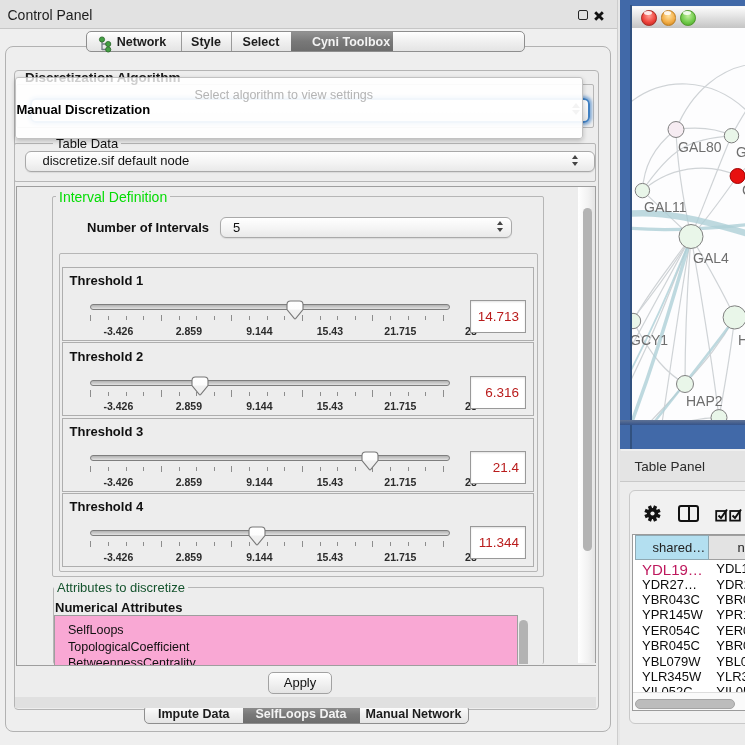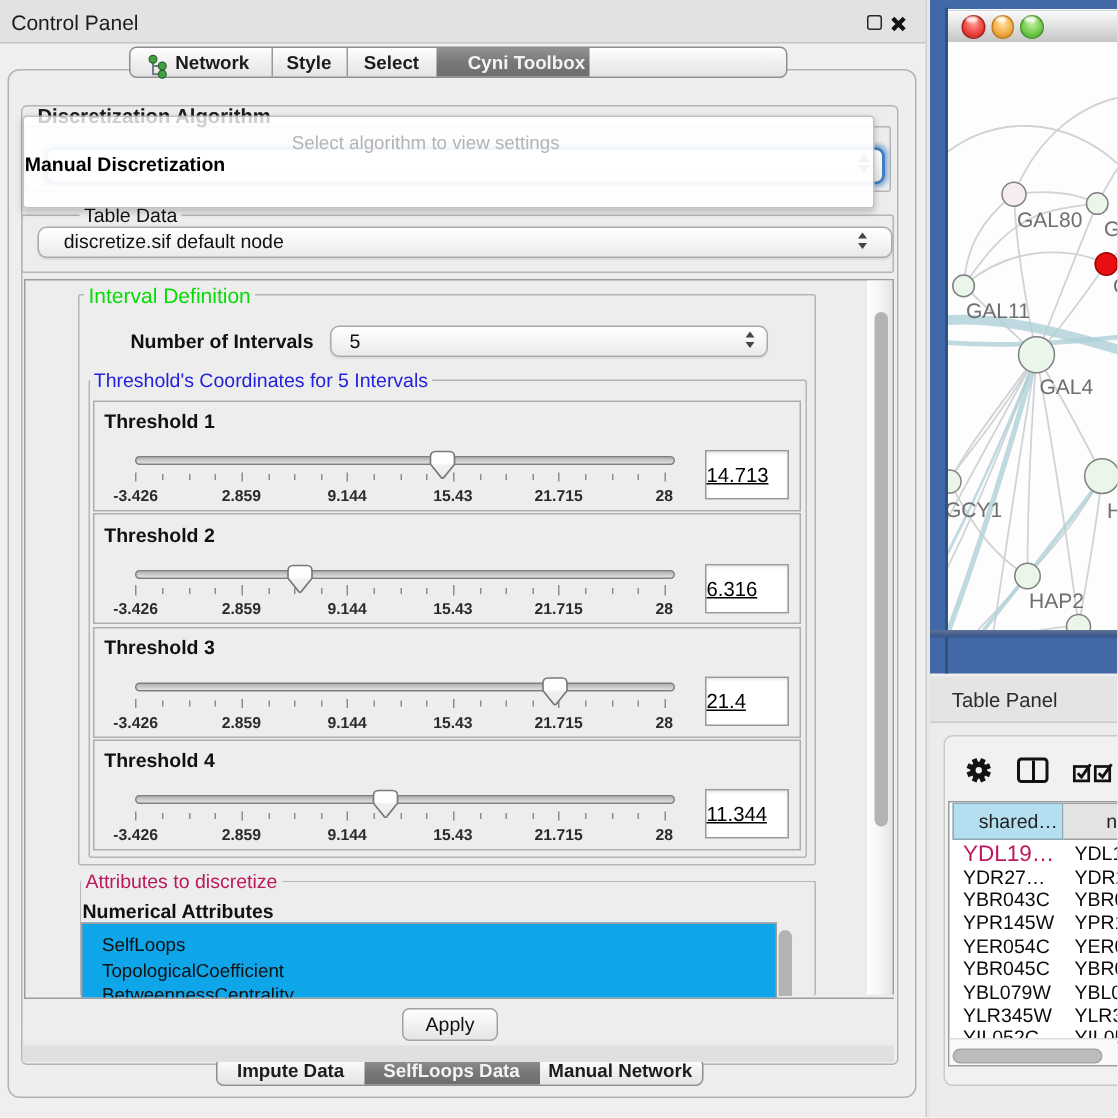--- a/index.html
+++ b/index.html
@@ -3,24 +3,24 @@
 html,body{margin:0;padding:0;}
 #root{position:relative;width:745px;height:745px;background:#efefef;
  font-family:"Liberation Sans",sans-serif;overflow:hidden;}
 .a{position:absolute;}
 .grp{position:absolute;border:1px solid #b6b6b6;border-radius:2px;}
 .gtitle{position:absolute;background:#ededed;padding:0 3px;white-space:nowrap;}
 .combo{position:absolute;border:1px solid #a9a9a9;border-radius:6px;
  background:linear-gradient(#ffffff,#f4f4f4 55%,#e9e9e9);box-shadow:0 1px 1px rgba(0,0,0,0.08);}
 .arr{position:absolute;width:0;height:0;}
 .tick{position:absolute;width:1px;background:#8d8d8d;}
-.tlab{position:absolute;font-size:10.5px;font-weight:700;color:#2b2b2b;white-space:nowrap;transform:translateX(-50%);}
+.tlab{position:absolute;font-size:10.5px;font-weight:700;color:#2b2b2b;white-space:nowrap;transform:translateX(-50%);margin-left:28px;}
 .thbox{position:absolute;border:1px solid #aeaeae;background:#ededed;}
-.vbox{position:absolute;box-sizing:border-box;border:1px solid #999;background:#fff;text-align:left;
- font-size:13.5px;color:#000000;box-shadow:inset 0 1px 2px rgba(0,0,0,0.12);text-decoration:underline;}
+.vbox{position:absolute;box-sizing:border-box;border:1px solid #999;background:#fff;text-align:right;
+ font-size:13.5px;color:#b91c1c;box-shadow:inset 0 1px 2px rgba(0,0,0,0.12);}
 .seg{position:absolute;border:1px solid #8e8e8e;border-radius:5px;
  background:linear-gradient(#ffffff,#f1f1f1 45%,#e4e4e4);font-weight:700;font-size:12.5px;color:#1c1c1c;}
 .seg .dark{position:absolute;top:0;bottom:0;background:linear-gradient(#929292,#787878 50%,#6d6d6d);color:#f3f3f3;}
 .seg .div{position:absolute;top:0;bottom:0;width:1px;background:#9a9a9a;}
 .seg span{position:absolute;top:0;bottom:0;display:flex;align-items:center;justify-content:center;}
 .row{position:absolute;white-space:nowrap;}
 </style></head><body>
 <div id="root">
 
 <div class="a" style="left:0;top:0;width:616.5px;height:737px;background:#efefef;"></div>
@@ -62,21 +62,20 @@
 <div class="a" style="left:578px;top:187px;width:16.5px;height:476px;background:linear-gradient(to right,#ffffff,#f2f2f2 60%,#e4e4e4);border-right:1px solid #9e9e9e;"></div>
 <div class="a" style="left:582.5px;top:208px;width:9.5px;height:343px;background:#b3b3b3;border-radius:5px;"></div>
 <div class="grp" style="left:52px;top:195.5px;width:489.5px;height:379px;"></div>
 <div class="gtitle" style="left:56px;top:189px;font-size:14px;color:#04dc04;">Interval Definition</div>
 <div class="a" style="left:87px;top:220px;font-size:13px;font-weight:700;color:#111;">Number of Intervals</div>
 <div class="combo" style="left:219.5px;top:216.5px;width:290px;height:19.5px;"></div>
 <div class="a" style="left:233px;top:220px;font-size:13px;color:#111;">5</div>
 <div class="arr" style="left:497px;top:221px;border-left:3.5px solid transparent;border-right:3.5px solid transparent;border-bottom:4.5px solid #444;"></div>
 <div class="arr" style="left:497px;top:227.5px;border-left:3.5px solid transparent;border-right:3.5px solid transparent;border-top:4.5px solid #444;"></div>
 <div class="grp" style="left:58.5px;top:252.5px;width:477px;height:317px;"></div>
-<div class="gtitle" style="left:59.5px;top:245.5px;font-size:13px;color:#2222dd;">Threshold's Coordinates for 5 Intervals</div>
 <div class="thbox" style="left:61.5px;top:266.5px;width:470px;height:72px;"></div>
 <div class="a" style="left:69.5px;top:273.0px;font-size:13px;font-weight:700;color:#111;">Threshold 1</div>
 <div class="a" style="left:89.5px;top:304.0px;width:358px;height:4px;border:1px solid #7e7e7e;border-radius:3px;background:linear-gradient(#b2b2b2,#e2e2e2);"></div>
 <div class="tick" style="left:90.4px;top:314.5px;height:6.5px;"></div>
 <div class="tick" style="left:108.0px;top:316.0px;height:4px;"></div>
 <div class="tick" style="left:125.7px;top:316.0px;height:4px;"></div>
 <div class="tick" style="left:143.3px;top:316.0px;height:4px;"></div>
 <div class="tick" style="left:160.9px;top:314.5px;height:6.5px;"></div>
 <div class="tick" style="left:178.5px;top:316.0px;height:4px;"></div>
 <div class="tick" style="left:196.2px;top:316.0px;height:4px;"></div>
@@ -232,23 +231,23 @@
           <stop offset="0" stop-color="#ffffff"></stop>
           <stop offset="0.45" stop-color="#fdfdfd"></stop>
           <stop offset="0.5" stop-color="#f1f1f1"></stop>
           <stop offset="1" stop-color="#ececec"></stop>
         </linearGradient>
       </defs>
       <path d="M1,4.5 Q1,1 4.5,1 L13.5,1 Q17,1 17,4.5 L17,9.5 L9.8,18.4 Q9,19.3 8.2,18.4 L1,9.5 Z" fill="url(#tg3)" stroke="#787878" stroke-width="1.1"></path>
     </svg>
 <div class="vbox" style="left:470px;top:526.0px;width:56px;height:33px;line-height:32px;padding-right:6px;">11.344</div>
 <div class="grp" style="left:52.5px;top:586.5px;width:489.5px;height:76px;border-bottom:none;"></div>
-<div class="gtitle" style="left:54px;top:579.5px;font-size:13px;color:#be185d;">Attributes to discretize</div>
+<div class="gtitle" style="left:54px;top:579.5px;font-size:13px;color:#14532d;">Attributes to discretize</div>
 <div class="a" style="left:55px;top:599.5px;font-size:13px;font-weight:700;color:#111;">Numerical Attributes</div>
-<div class="a" style="left:54px;top:615px;width:462px;height:48.5px;background:#0ea5e9;border:1px solid #9e9e9e;border-bottom:none;overflow:hidden;">
+<div class="a" style="left:54px;top:615px;width:462px;height:48.5px;background:#f9a8d4;border:1px solid #9e9e9e;border-bottom:none;overflow:hidden;">
 <div class="a" style="left:13px;top:7px;font-size:12.5px;color:#111;">SelfLoops</div>
 <div class="a" style="left:13px;top:23.5px;font-size:12.5px;color:#111;">TopologicalCoefficient</div>
 <div class="a" style="left:13px;top:40px;font-size:12.5px;color:#111;">BetweennessCentrality</div>
 </div>
 <div class="a" style="left:518.5px;top:620px;width:9.5px;height:43.5px;background:#b3b3b3;border-radius:5px 5px 0 0;"></div>
 <div class="a" style="left:268px;top:671.5px;width:62px;height:20px;border:1px solid #a2a2a2;border-radius:5px;background:linear-gradient(#ffffff,#f0f0f0 55%,#e4e4e4);text-align:center;line-height:20px;font-size:13px;color:#111;">Apply</div>
 <div class="a" style="left:15px;top:77px;width:566px;height:59.5px;background:rgba(255,255,255,0.93);border:1px solid #c2c2c2;border-radius:3px;box-shadow:0 2px 5px rgba(0,0,0,0.22);z-index:30;"></div>
 <div class="a" style="left:194.5px;top:87.5px;font-size:12.5px;color:#b4b4b4;z-index:31;">Select algorithm to view settings</div>
 <div class="a" style="left:16.5px;top:101.5px;font-size:13px;font-weight:700;color:#000;z-index:31;">Manual Discretization</div>
 <div class="a" style="left:25px;top:70px;font-size:13.5px;font-weight:700;color:rgba(40,40,40,0.17);z-index:31;">Discretization Algorithm</div>

